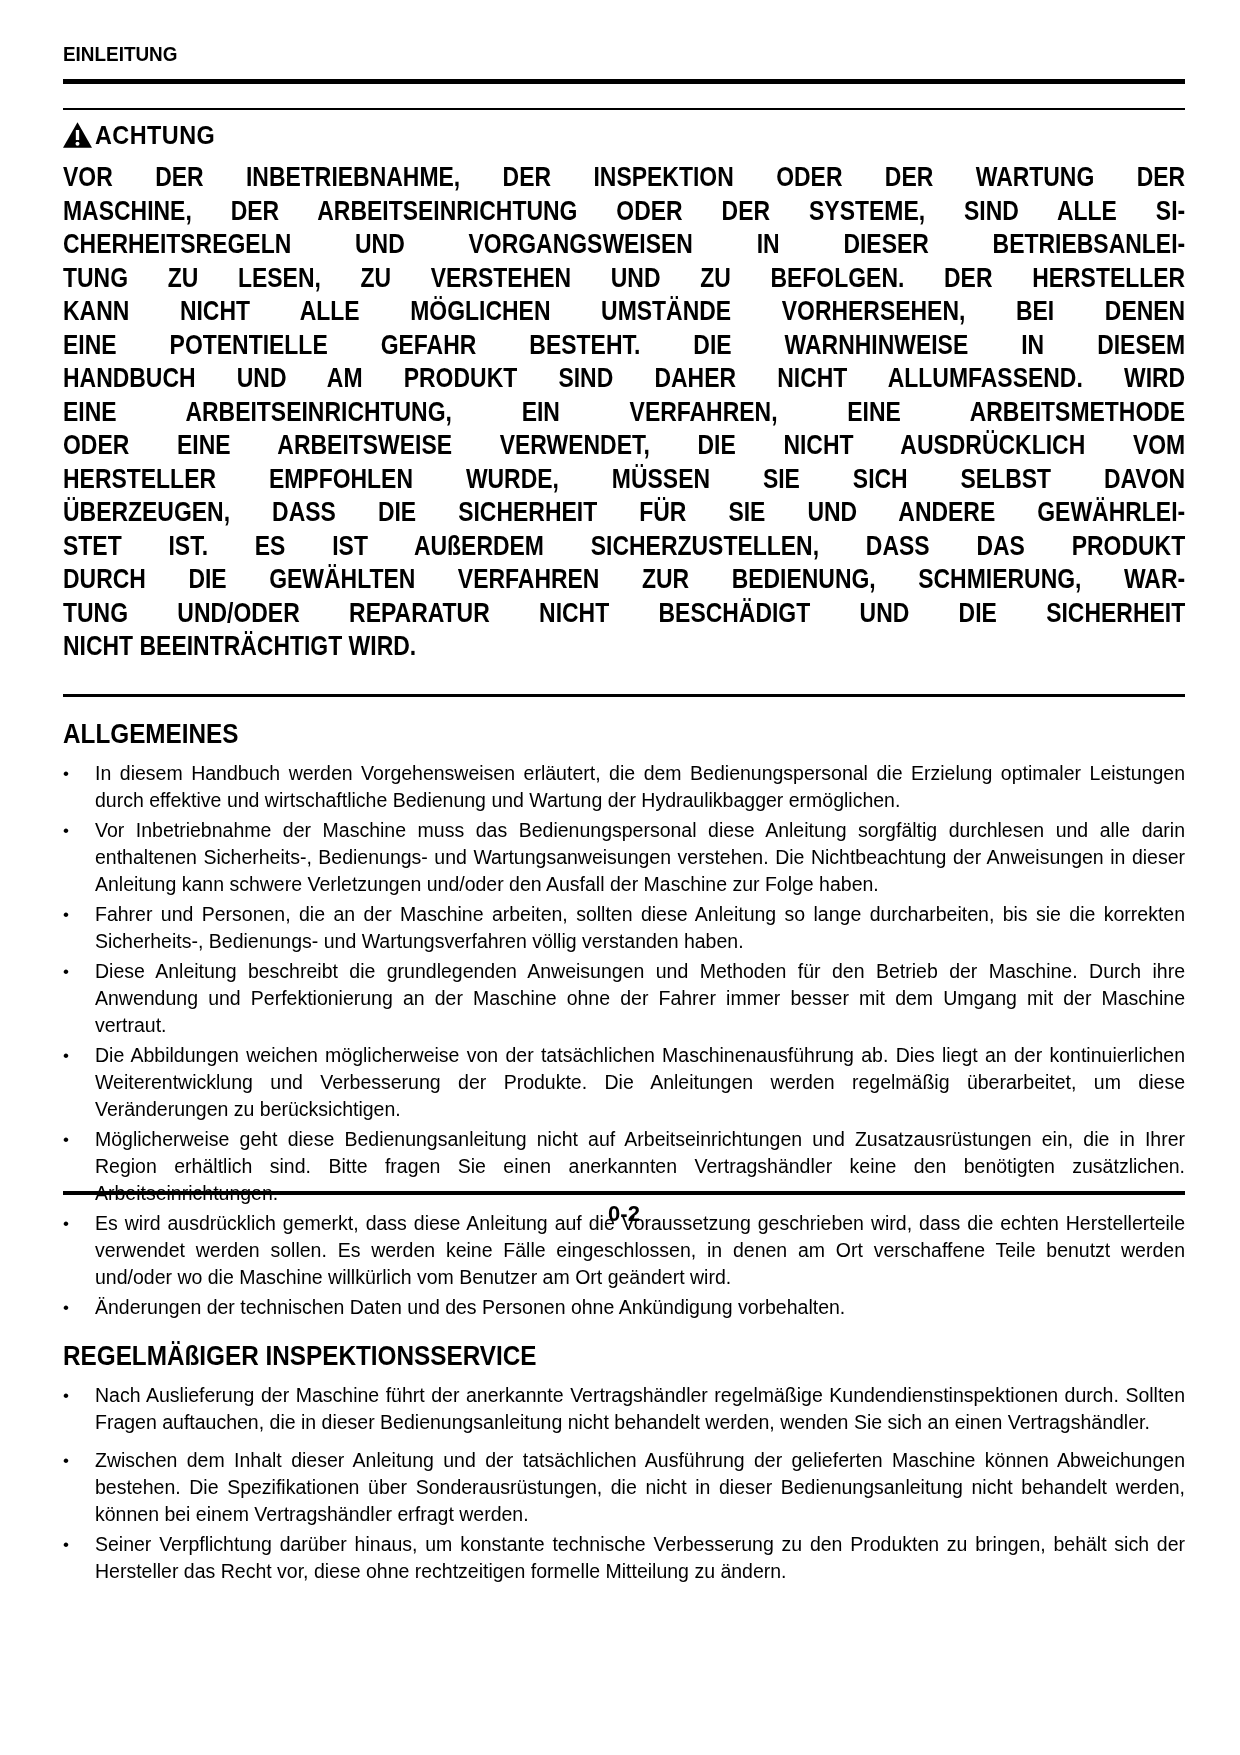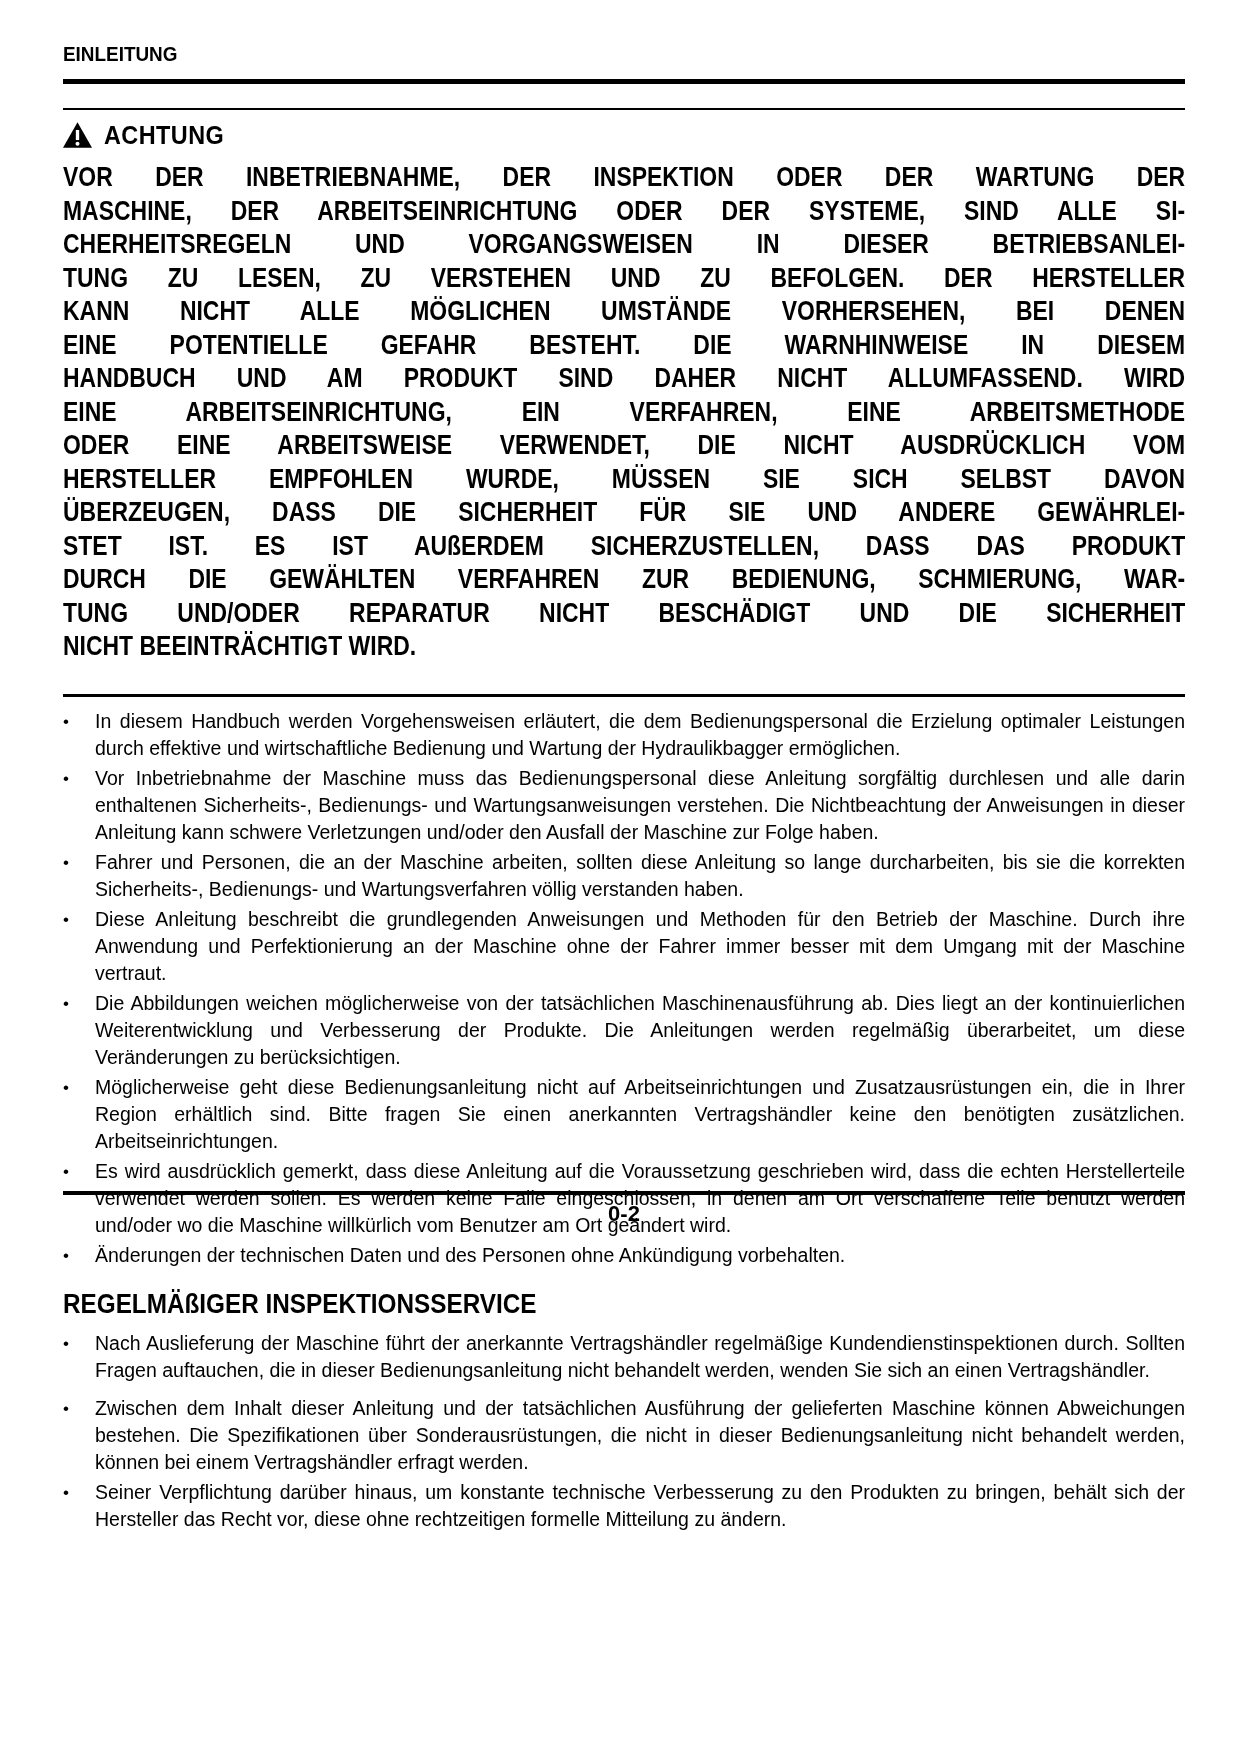--- a/index.html
+++ b/index.html
@@ -31,21 +31,21 @@
   .cond { display: inline-block; transform: scaleX(0.9); transform-origin: 0 50%; white-space: nowrap; }
   .rule { background: #000; border: 0; margin: 0; }
   .rule-header { height: 5px; margin-top: 13px; }
   .rule-warn-top { height: 2px; margin-top: 24px; }
   .rule-warn-bottom { height: 3px; margin-top: 31px; }
 
   
   .warning-title-row {
     display: flex;
     align-items: center;
-    gap: 12px;
+    gap: 3px;
     margin-top: 9px;
     height: 32px;
   }
   .warning-title {
     font-size: 26px;
     font-weight: bold;
     letter-spacing: 0.5px;
   }
   .warning-triangle { display: block; }
   .warn-lines {
@@ -143,20 +143,23 @@
         <div class="warn-line">ÜBERZEUGEN, DASS DIE SICHERHEIT FÜR SIE UND ANDERE GEWÄHRLEI-</div>
         <div class="warn-line">STET IST. ES IST AUßERDEM SICHERZUSTELLEN, DASS DAS PRODUKT</div>
         <div class="warn-line">DURCH DIE GEWÄHLTEN VERFAHREN ZUR BEDIENUNG, SCHMIERUNG, WAR-</div>
         <div class="warn-line">TUNG UND/ODER REPARATUR NICHT BESCHÄDIGT UND DIE SICHERHEIT</div>
         <div class="warn-line">NICHT BEEINTRÄCHTIGT WIRD.</div>
       </div>
     <div class="rule rule-warn-bottom"></div>
   </section>
 
   <section>
+    <h2 class="section-title first">
+      <span class="cond">ALLGEMEINES</span>
+    </h2>
     <ul class="bullet-list">
         <li class="bullet-item">
           <span class="bullet-marker">•</span>
           <span class="bullet-text">In diesem Handbuch werden Vorgehensweisen erläutert, die dem Bedienungspersonal die Erzielung optimaler Leistungen durch effektive und wirtschaftliche Bedienung und Wartung der Hydraulikbagger ermöglichen.</span>
         </li>
         <li class="bullet-item">
           <span class="bullet-marker">•</span>
           <span class="bullet-text">Vor Inbetriebnahme der Maschine muss das Bedienungspersonal diese Anleitung sorgfältig durchlesen und alle darin enthaltenen Sicherheits-, Bedienungs- und Wartungsanweisungen verstehen. Die Nichtbeachtung der Anweisungen in dieser Anleitung kann schwere Verletzungen und/oder den Ausfall der Maschine zur Folge haben.</span>
         </li>
         <li class="bullet-item">

